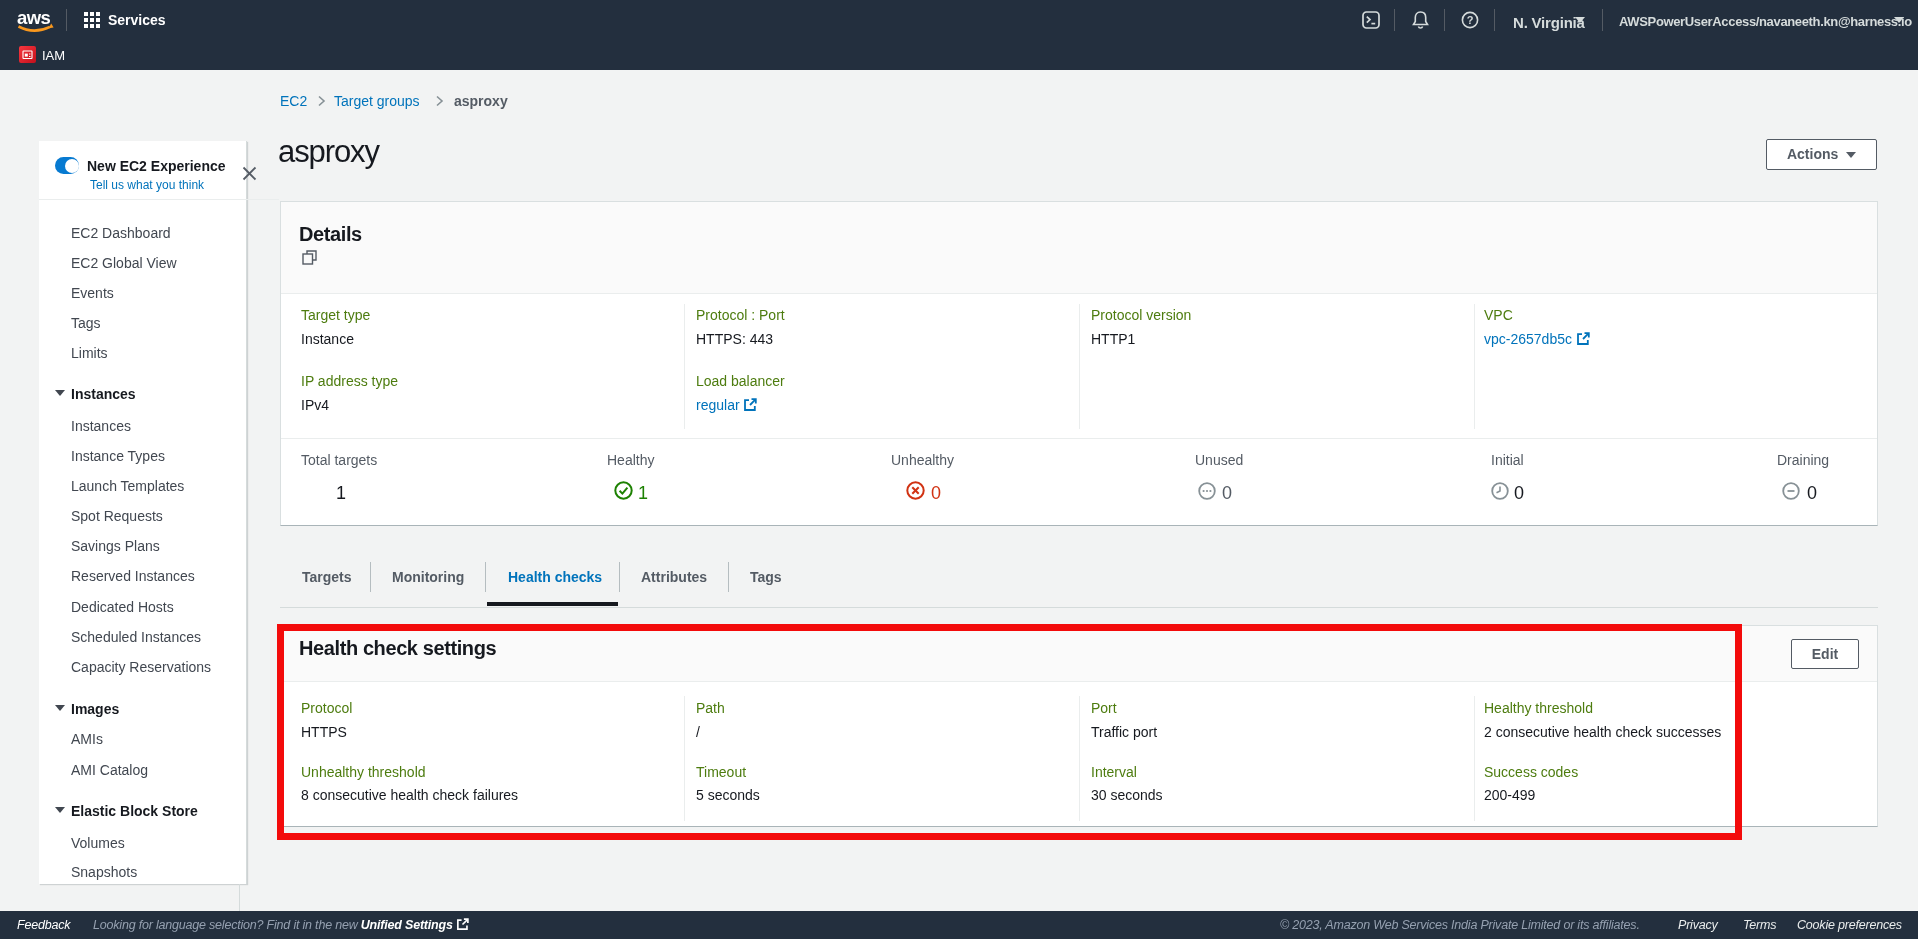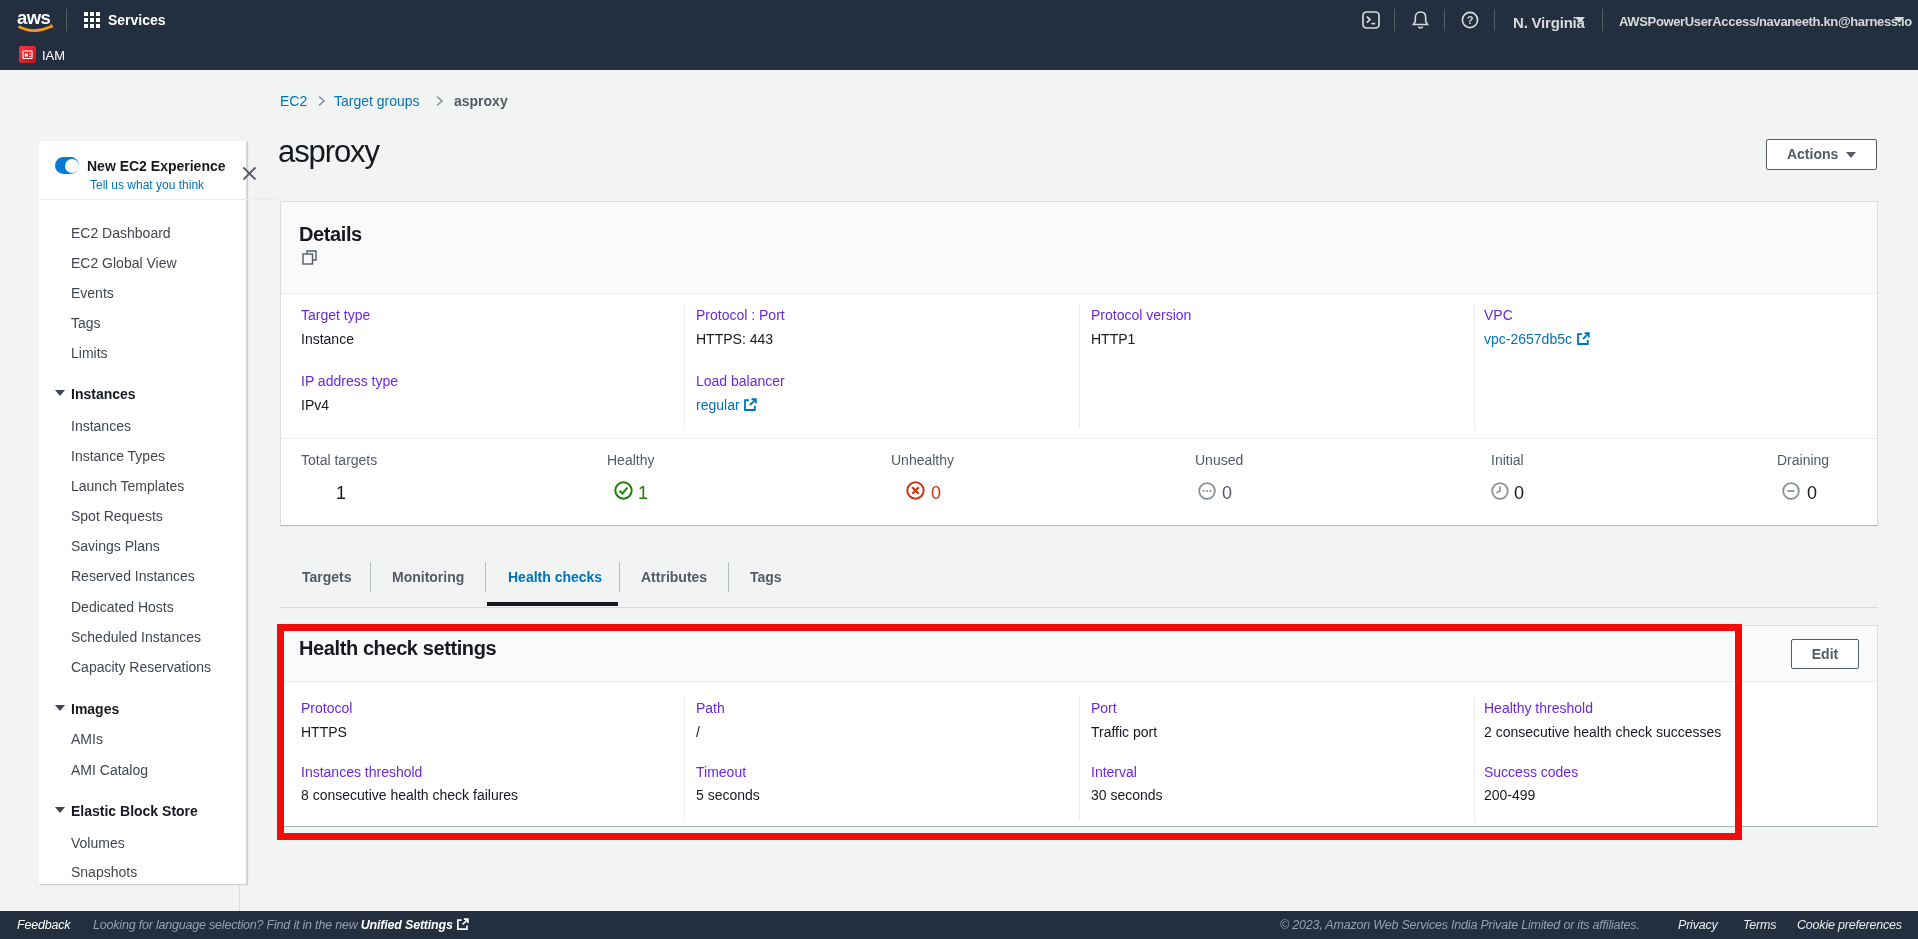--- a/index.html
+++ b/index.html
@@ -21,21 +21,21 @@
 #footer div { position:absolute; top:7px; font-size:12.5px; letter-spacing:-0.2px;font-style:italic; }
 
 
 #sidepanel { position:absolute; left:0; top:141px; width:208px; height:743px; background:#fff; border-right:1px solid #d5dbdb; box-shadow:1px 1px 1px rgba(0,28,36,.15);margin-left:39px; }
 #sideborder { position:absolute; left:239px; top:884px; width:1px; height:27px; background:#d5dbdb; }
 .navitem { position:absolute; left:32px; font-size:14px; color:#414750; }
 .navhdr { position:absolute; left:32px; font-size:14px; color:#16191f; font-weight:bold; }
 .tri { position:absolute; left:16px; width:0; height:0; border-left:5px solid transparent; border-right:5px solid transparent; border-top:6px solid #414750; }
 .card { position:absolute; background:#fff; border:1px solid #d9dfe0; border-bottom:1px solid #a9b4b8; }
 .cardhdr { position:absolute; left:0; top:0; width:100%; background:#fafafa; border-bottom:1px solid #eaeded; }
-.lbl { position:absolute; font-size:14px; color:#6d28d9; white-space:nowrap; }
+.lbl { position:absolute; font-size:14px; color:#4d7c0f; white-space:nowrap; }
 .val { position:absolute; font-size:14px; color:#16191f; white-space:nowrap; }
 .vline { position:absolute; width:1px; background:#eaeded; }
 .btn { position:absolute; background:#fff; border:1px solid #545b64; border-radius:2px; color:#545b64; font-weight:bold; font-size:14px; text-align:center; }
 .tab { position:absolute; top:569px; font-size:14px; font-weight:bold; color:#545b64; }
 .tsep { position:absolute; top:562px; width:1px; height:30px; background:#b5bdc0; }
 .statlbl { position:absolute; top:452px; font-size:14px; color:#545b64; white-space:nowrap; }
 .statval { position:absolute; top:481px; font-size:18px; white-space:nowrap; }
 #redbox { position:absolute; left:277px; top:624px; width:1465px; height:216px; border:7px solid #f30b0b; z-index:50; }
 </style>
 </head>
@@ -254,21 +254,21 @@
   <div class="cardhdr" style="height:56px"></div>
   <div class="abs" style="left:18px;top:11px;font-size:20px;font-weight:bold;letter-spacing:-0.4px;color:#16191f">Health check settings</div>
   <div class="btn" style="left:1510px;top:13px;width:68px;height:30px;line-height:28px">Edit</div>
 
   <div class="vline" style="left:403px;top:70px;height:125px"></div>
   <div class="vline" style="left:798px;top:70px;height:125px"></div>
   <div class="vline" style="left:1193px;top:70px;height:125px"></div>
 
   <div class="lbl" style="left:20px;top:74px">Protocol</div>
   <div class="val" style="left:20px;top:98px">HTTPS</div>
-  <div class="lbl" style="left:20px;top:138px">Instances threshold</div>
+  <div class="lbl" style="left:20px;top:138px">Unhealthy threshold</div>
   <div class="val" style="left:20px;top:161px">8 consecutive health check failures</div>
 
   <div class="lbl" style="left:415px;top:74px">Path</div>
   <div class="val" style="left:415px;top:98px">/</div>
   <div class="lbl" style="left:415px;top:138px">Timeout</div>
   <div class="val" style="left:415px;top:161px">5 seconds</div>
 
   <div class="lbl" style="left:810px;top:74px">Port</div>
   <div class="val" style="left:810px;top:98px">Traffic port</div>
   <div class="lbl" style="left:810px;top:138px">Interval</div>

